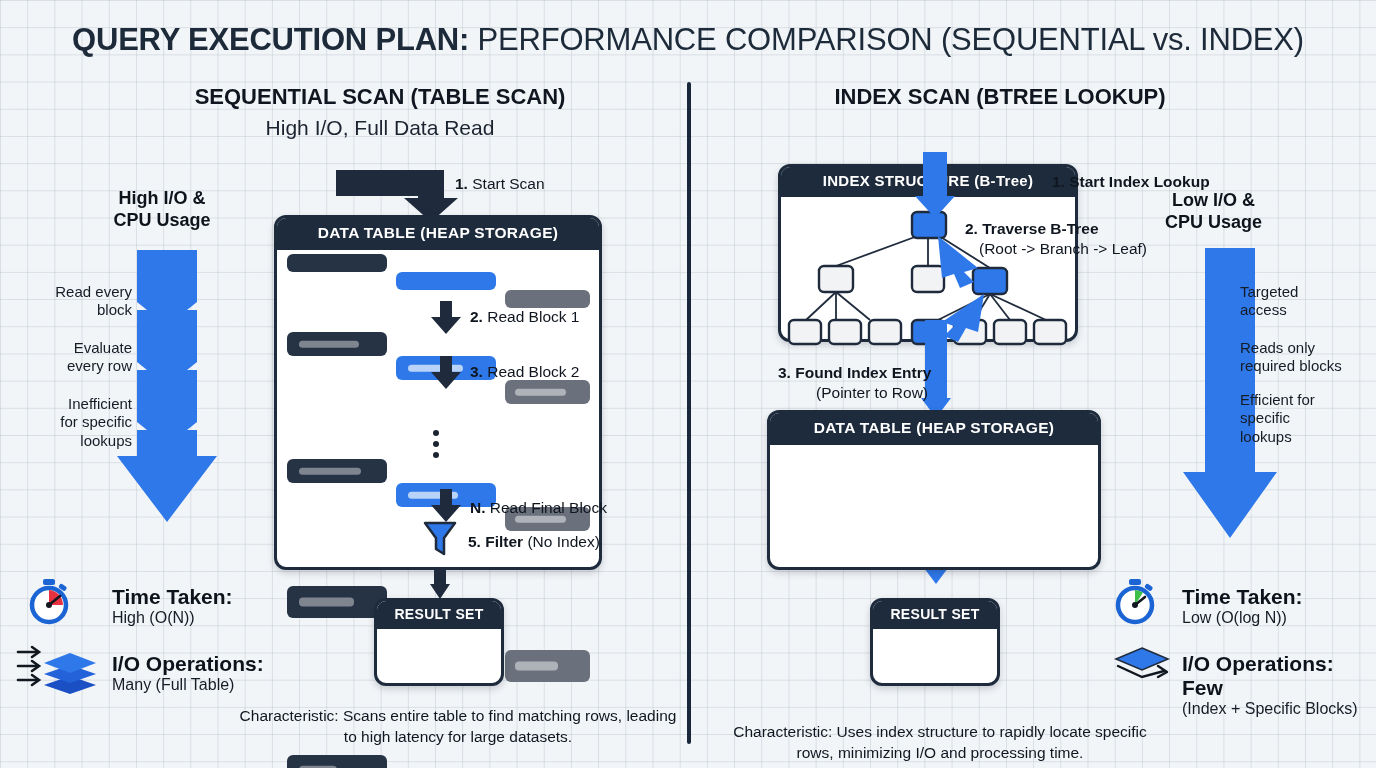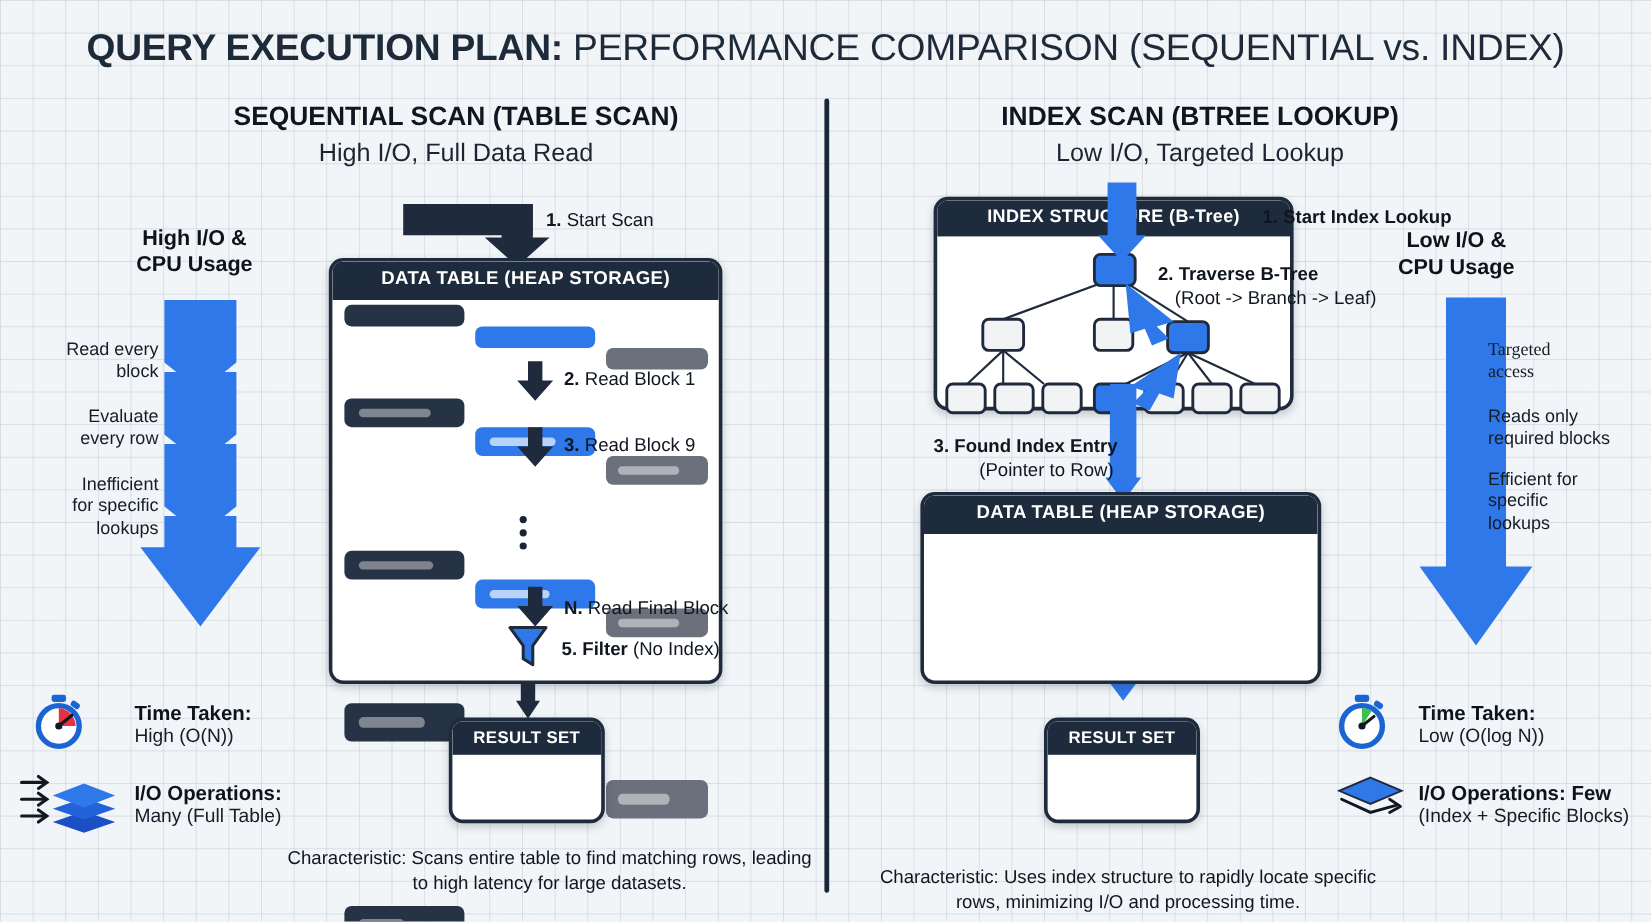--- a/index.html
+++ b/index.html
@@ -60,21 +60,21 @@
   .in-gray  { background: #7e858f; }
   .in-lgray { background: #aeb3ba; }
   .in-lblue { background: #b8d2f8; }
 
   .step-label { font-size: 15.5px; color: #10161f; white-space: nowrap; }
   .step-label b { font-weight: bold; }
 
   .side-note { font-size: 15px; color: #151c26; line-height: 1.22; }
   .side-head { font-size: 18px; font-weight: bold; color: #0d131b; line-height: 1.2; text-align: center; }
 
-  .stat-title { font-size: 17px; font-weight: bold; color: #0d131b; }
+  .stat-title { font-size: 21px; font-weight: bold; color: #0d131b; }
   .stat-sub { font-size: 16px; color: #151c26; }
 
   .charac { font-size: 15.5px; color: #10161f; text-align: center; line-height: 1.35; }
   .charac b { font-weight: normal; margin-top: 21px; }
 
   .watermark {
     font-size: 26px; color: rgba(150,160,172,0.36); letter-spacing: 0.5px;
     right: 18px; bottom: 36px; user-select: none;
   }
 
@@ -181,21 +181,21 @@
   <div class="abs step-label" style="top:308px; left:470px;">
     <b>2.</b><span> Read Block 1</span>
   </div>
 
   <div class="abs" style="top:356px; left:429px;">
     <svg width="34" height="34" viewBox="0 0 34 34">
         <path d="M11 0 H23 V16 H32 L17 33 L2 16 H11 Z" fill="#1f2b3c"></path>
       </svg>
   </div>
   <div class="abs step-label" style="top:363px; left:470px;">
-    <b>3.</b><span> Read Block 9</span>
+    <b>3.</b><span> Read Block 2</span>
   </div>
 
   <div class="abs dots" style="top:425px; left:433px;">
     <span></span>
       <span></span>
       <span></span>
   </div>
 
   <div class="abs" style="top:489px; left:429px;">
     <svg width="34" height="34" viewBox="0 0 34 34">
@@ -259,33 +259,32 @@
     <div class="stat-title">I/O Operations:</div>
     <div class="stat-sub">Many (Full Table)</div>
   </div>
 
   <div class="abs charac" style="top:706px; left:238px; width:440px;">
     <b>Characteristic:</b><span> Scans entire table to find matching rows, leading to high latency for large datasets.</span>
   </div>
 
   <div class="abs" style="top:84px; left:700px; width:600px;">
     <div class="col-title">INDEX SCAN (BTREE LOOKUP)</div>
-    <div class="col-sub">Low I/O, Targeted Lookup</div>
   </div>
 
   <div class="abs side-head" style="top:190px; left:1126px; width:175px; white-space:pre-line;">Low I/O &amp;
 CPU Usage</div>
 
   <div class="abs" style="top:248px; left:1180px;">
     <svg width="100" height="300" viewBox="0 0 100 300">
       <path d="M25 0 H75 V224 H97 L50 290 L3 224 H25 Z" fill="#2f78ea"></path>
     </svg>
   </div>
 
-  <div class="abs side-note" style="top:283px; left:1240px; width:130px; white-space:pre-line;font-family:Liberation Serif, serif;">Targeted
+  <div class="abs side-note" style="top:283px; left:1240px; width:130px; white-space:pre-line;">Targeted
 access</div>
   <div class="abs side-note" style="top:339px; left:1240px; width:135px; white-space:pre-line;">Reads only
 required blocks</div>
   <div class="abs side-note" style="top:391px; left:1240px; width:130px; white-space:pre-line;">Efficient for
 specific
 lookups</div>
 
   <div class="abs panel" style="top:164px; left:778px; width:300px; height:178px;">
     <div class="panel-head" style="height:30px; line-height:28px; font-size:15px;">INDEX STRUCTURE (B-Tree)</div>
   </div>

